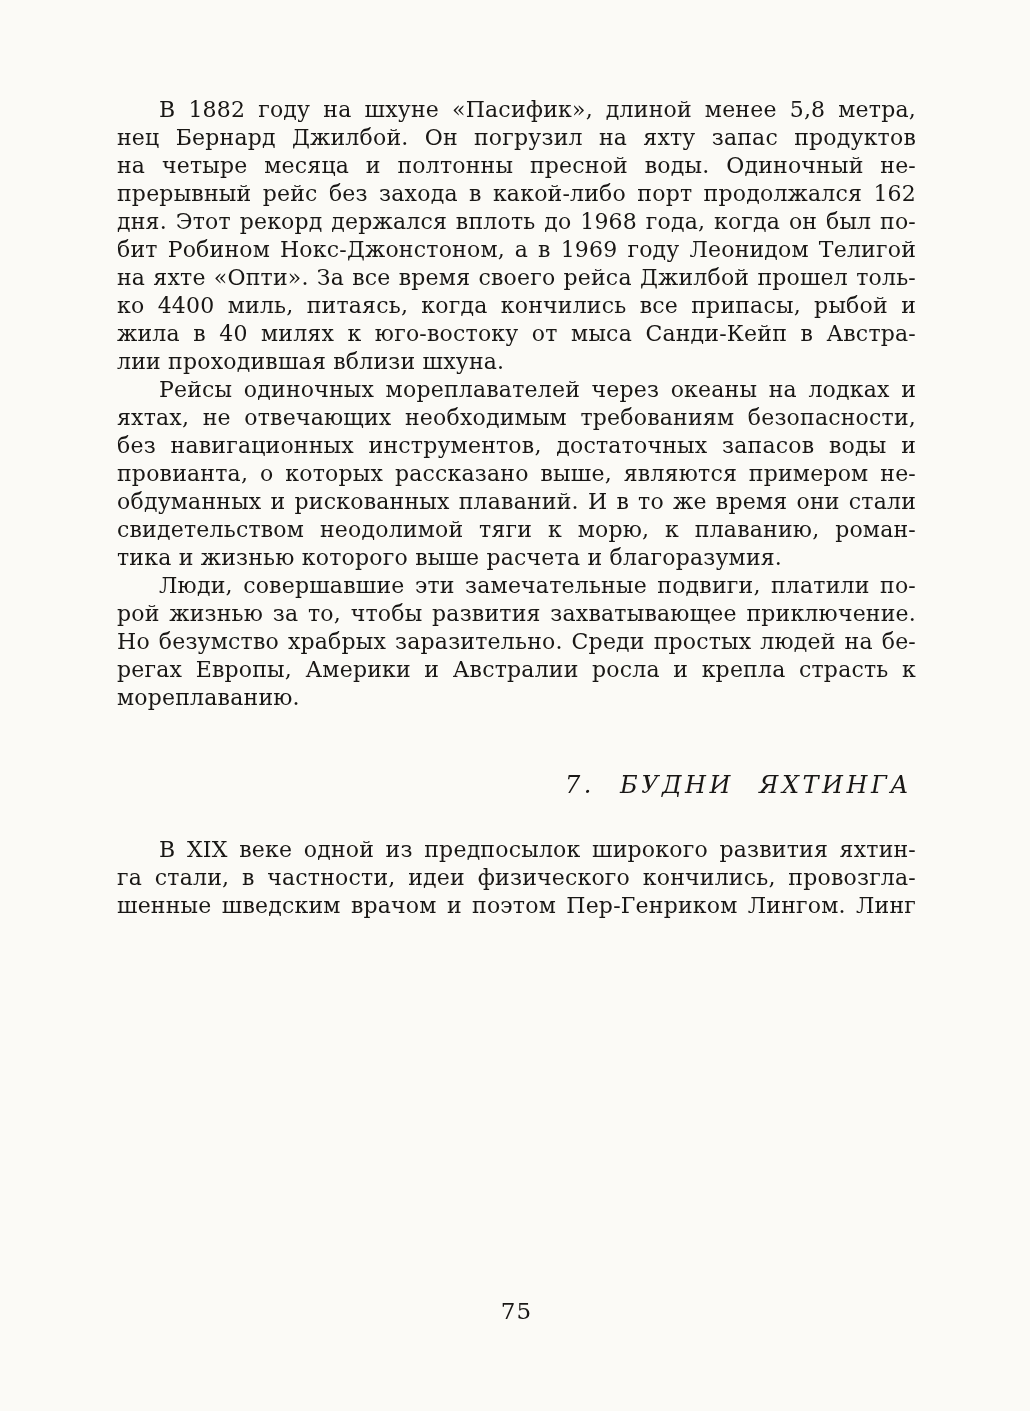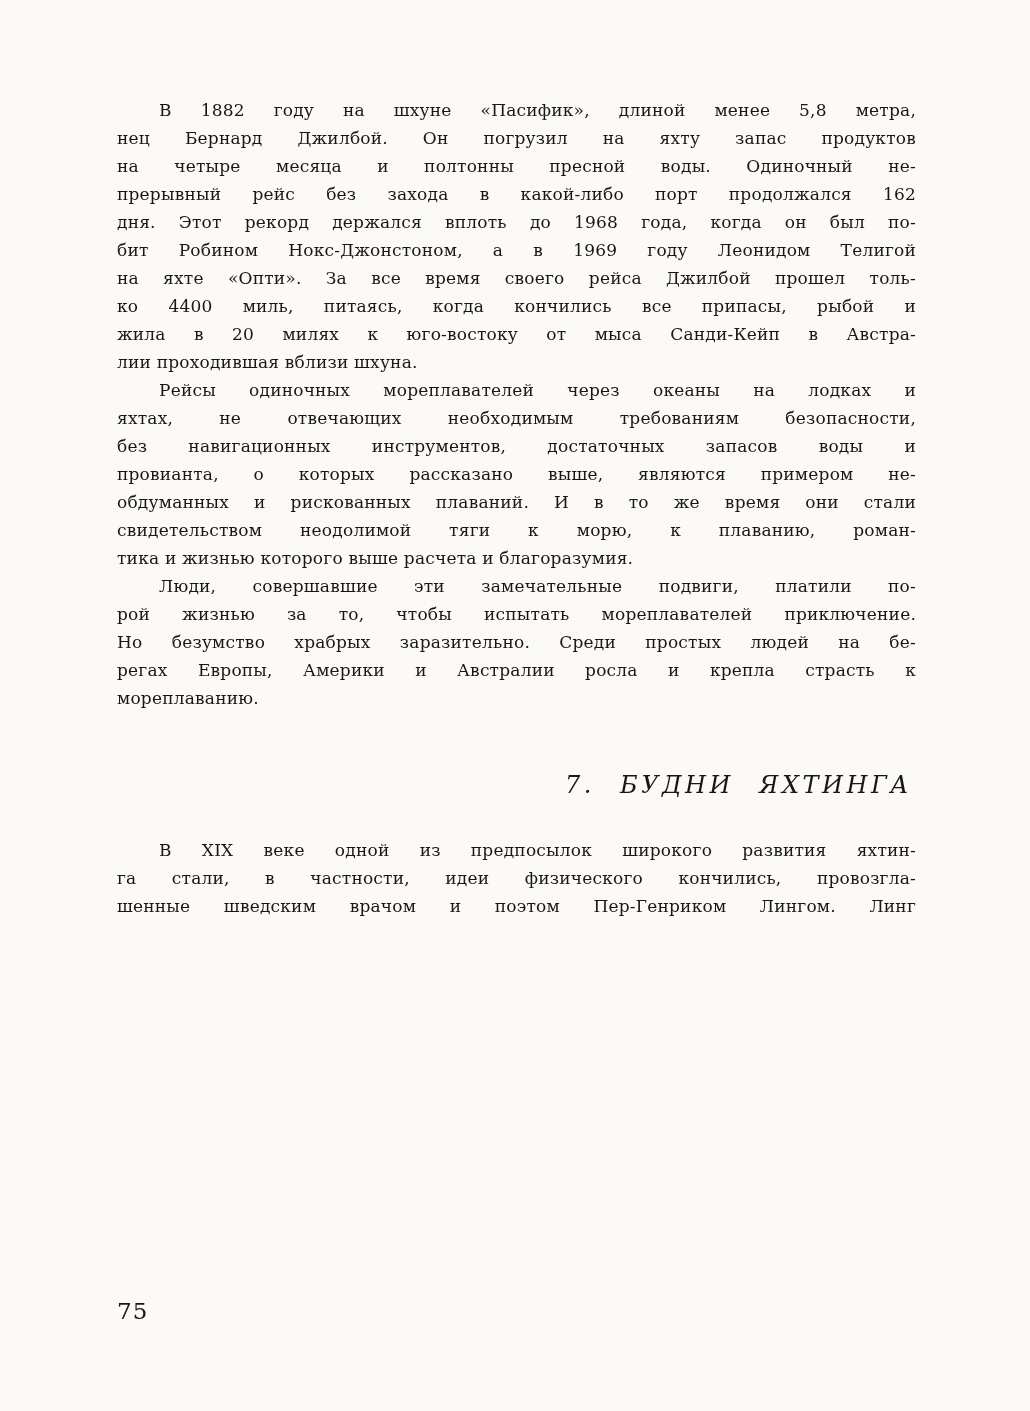--- a/index.html
+++ b/index.html
@@ -18,21 +18,21 @@
   }
   .text-column {
     position: absolute;
     top: 96px;
     left: 117px;
     width: 799px;
   }
   .paragraph {
     margin: 0;
     padding: 0;
-    font-size: 17px;
+    font-size: 22px;
     line-height: 28px;
     letter-spacing: 0.2px;
   }
   .line {
     text-align: justify;
     text-align-last: justify;
     white-space: normal;
   }
   .line.first {
     text-indent: 42px;
@@ -51,54 +51,54 @@
     text-align: right;
     letter-spacing: 3.5px;
     word-spacing: 14px;
     padding-right: 4px;
   }
   .page-number {
     position: absolute;
     top: 1298px;
     left: 117px;
     width: 799px;
-    text-align: left;
+    text-align: center;
     font-size: 23px;
     letter-spacing: 1px;
   }
 </style>
 </head>
 <body>
 
 <div class="page">
   <div class="text-column">
       <div class="paragraph">
         <div class="line first">В 1882 году на шхуне «Пасифик», длиной менее 5,8 метра,</div>
         <div class="line">нец Бернард Джилбой. Он погрузил на яхту запас продуктов</div>
         <div class="line">на четыре месяца и полтонны пресной воды. Одиночный не-</div>
         <div class="line">прерывный рейс без захода в какой-либо порт продолжался 162</div>
         <div class="line">дня. Этот рекорд держался вплоть до 1968 года, когда он был по-</div>
         <div class="line">бит Робином Нокс-Джонстоном, а в 1969 году Леонидом Телигой</div>
         <div class="line">на яхте «Опти». За все время своего рейса Джилбой прошел толь-</div>
         <div class="line">ко 4400 миль, питаясь, когда кончились все припасы, рыбой и</div>
-        <div class="line">жила в 20 милях к юго-востоку от мыса Санди-Кейп в Австра-</div>
+        <div class="line">жила в 40 милях к юго-востоку от мыса Санди-Кейп в Австра-</div>
         <div class="line last">лии проходившая вблизи шхуна.</div>
       </div>
       <div class="paragraph">
         <div class="line first">Рейсы одиночных мореплавателей через океаны на лодках и</div>
         <div class="line">яхтах, не отвечающих необходимым требованиям безопасности,</div>
         <div class="line">без навигационных инструментов, достаточных запасов воды и</div>
         <div class="line">провианта, о которых рассказано выше, являются примером не-</div>
         <div class="line">обдуманных и рискованных плаваний. И в то же время они стали</div>
         <div class="line">свидетельством неодолимой тяги к морю, к плаванию, роман-</div>
         <div class="line last">тика и жизнью которого выше расчета и благоразумия.</div>
       </div>
       <div class="paragraph">
         <div class="line first">Люди, совершавшие эти замечательные подвиги, платили по-</div>
-        <div class="line">рой жизнью за то, чтобы испытать мореплавателей приключение.</div>
+        <div class="line">рой жизнью за то, чтобы развития захватывающее приключение.</div>
         <div class="line">Но безумство храбрых заразительно. Среди простых людей на бе-</div>
         <div class="line">регах Европы, Америки и Австралии росла и крепла страсть к</div>
         <div class="line last">мореплаванию.</div>
       </div>
       <div class="section-heading">7. БУДНИ ЯХТИНГА</div>
       <div class="paragraph">
         <div class="line first">В XIX веке одной из предпосылок широкого развития яхтин-</div>
         <div class="line">га стали, в частности, идеи физического кончились, провозгла-</div>
         <div class="line">шенные шведским врачом и поэтом Пер-Генриком Лингом. Линг</div>
       </div>

